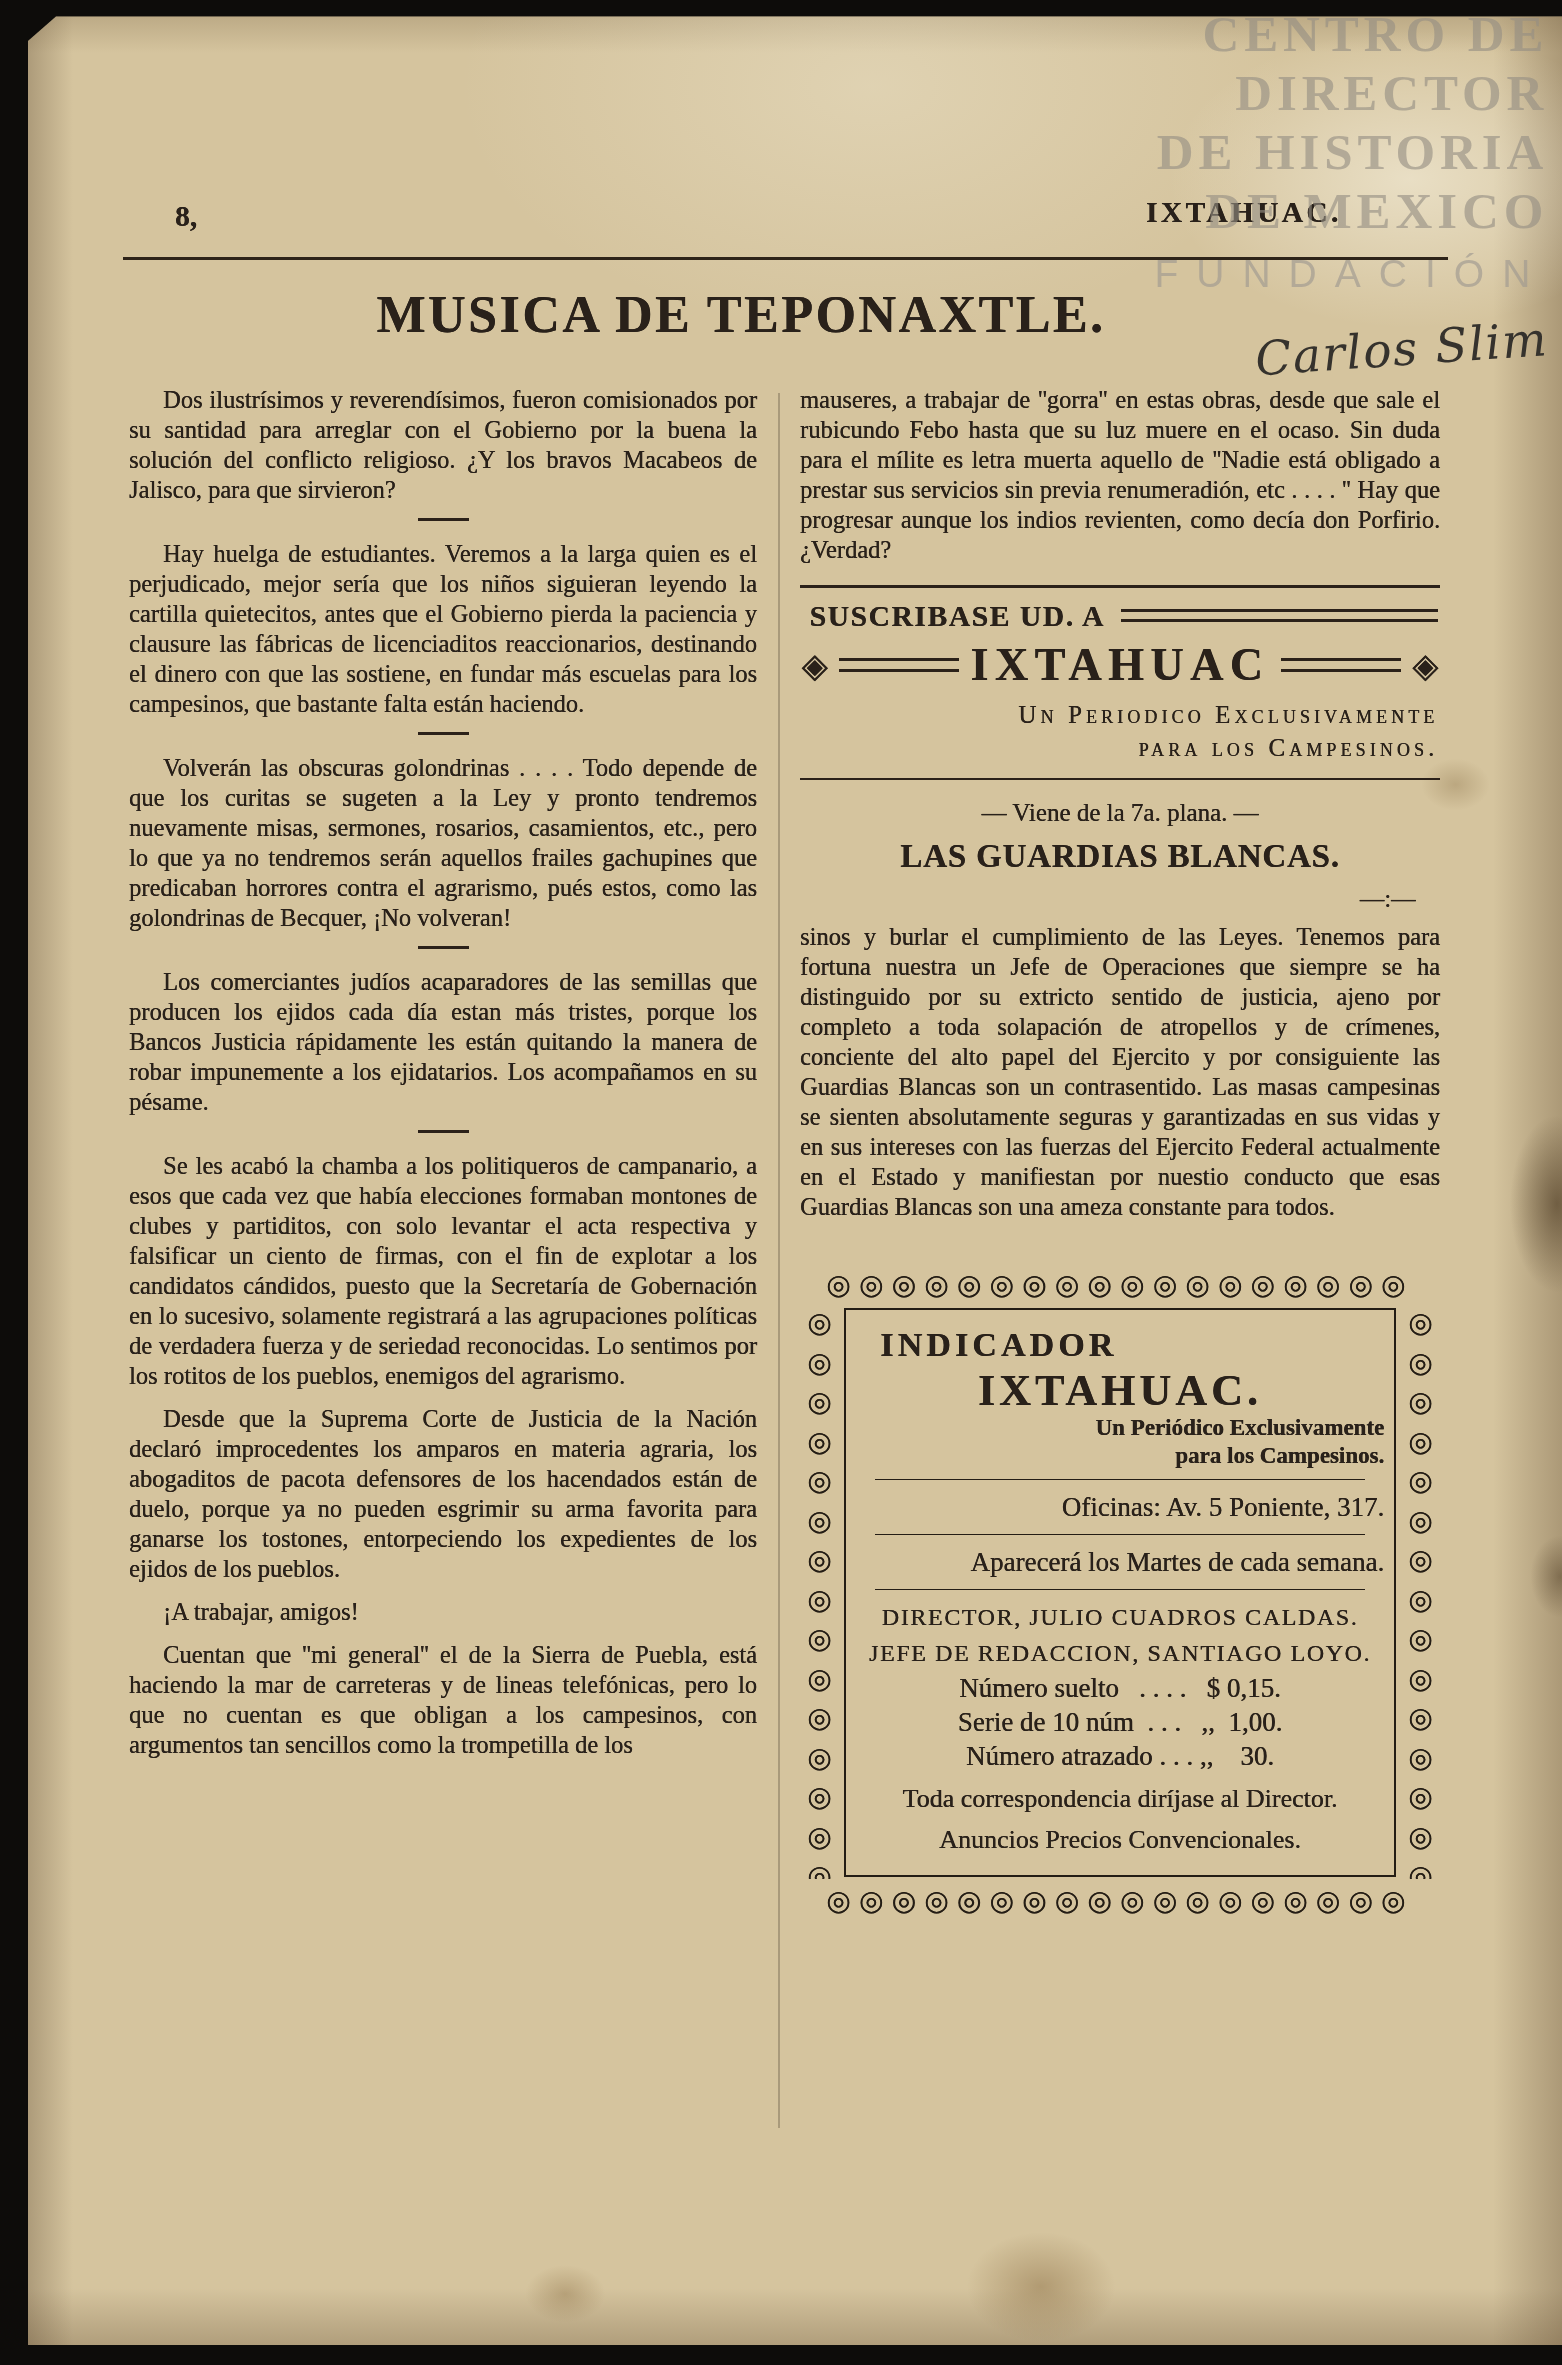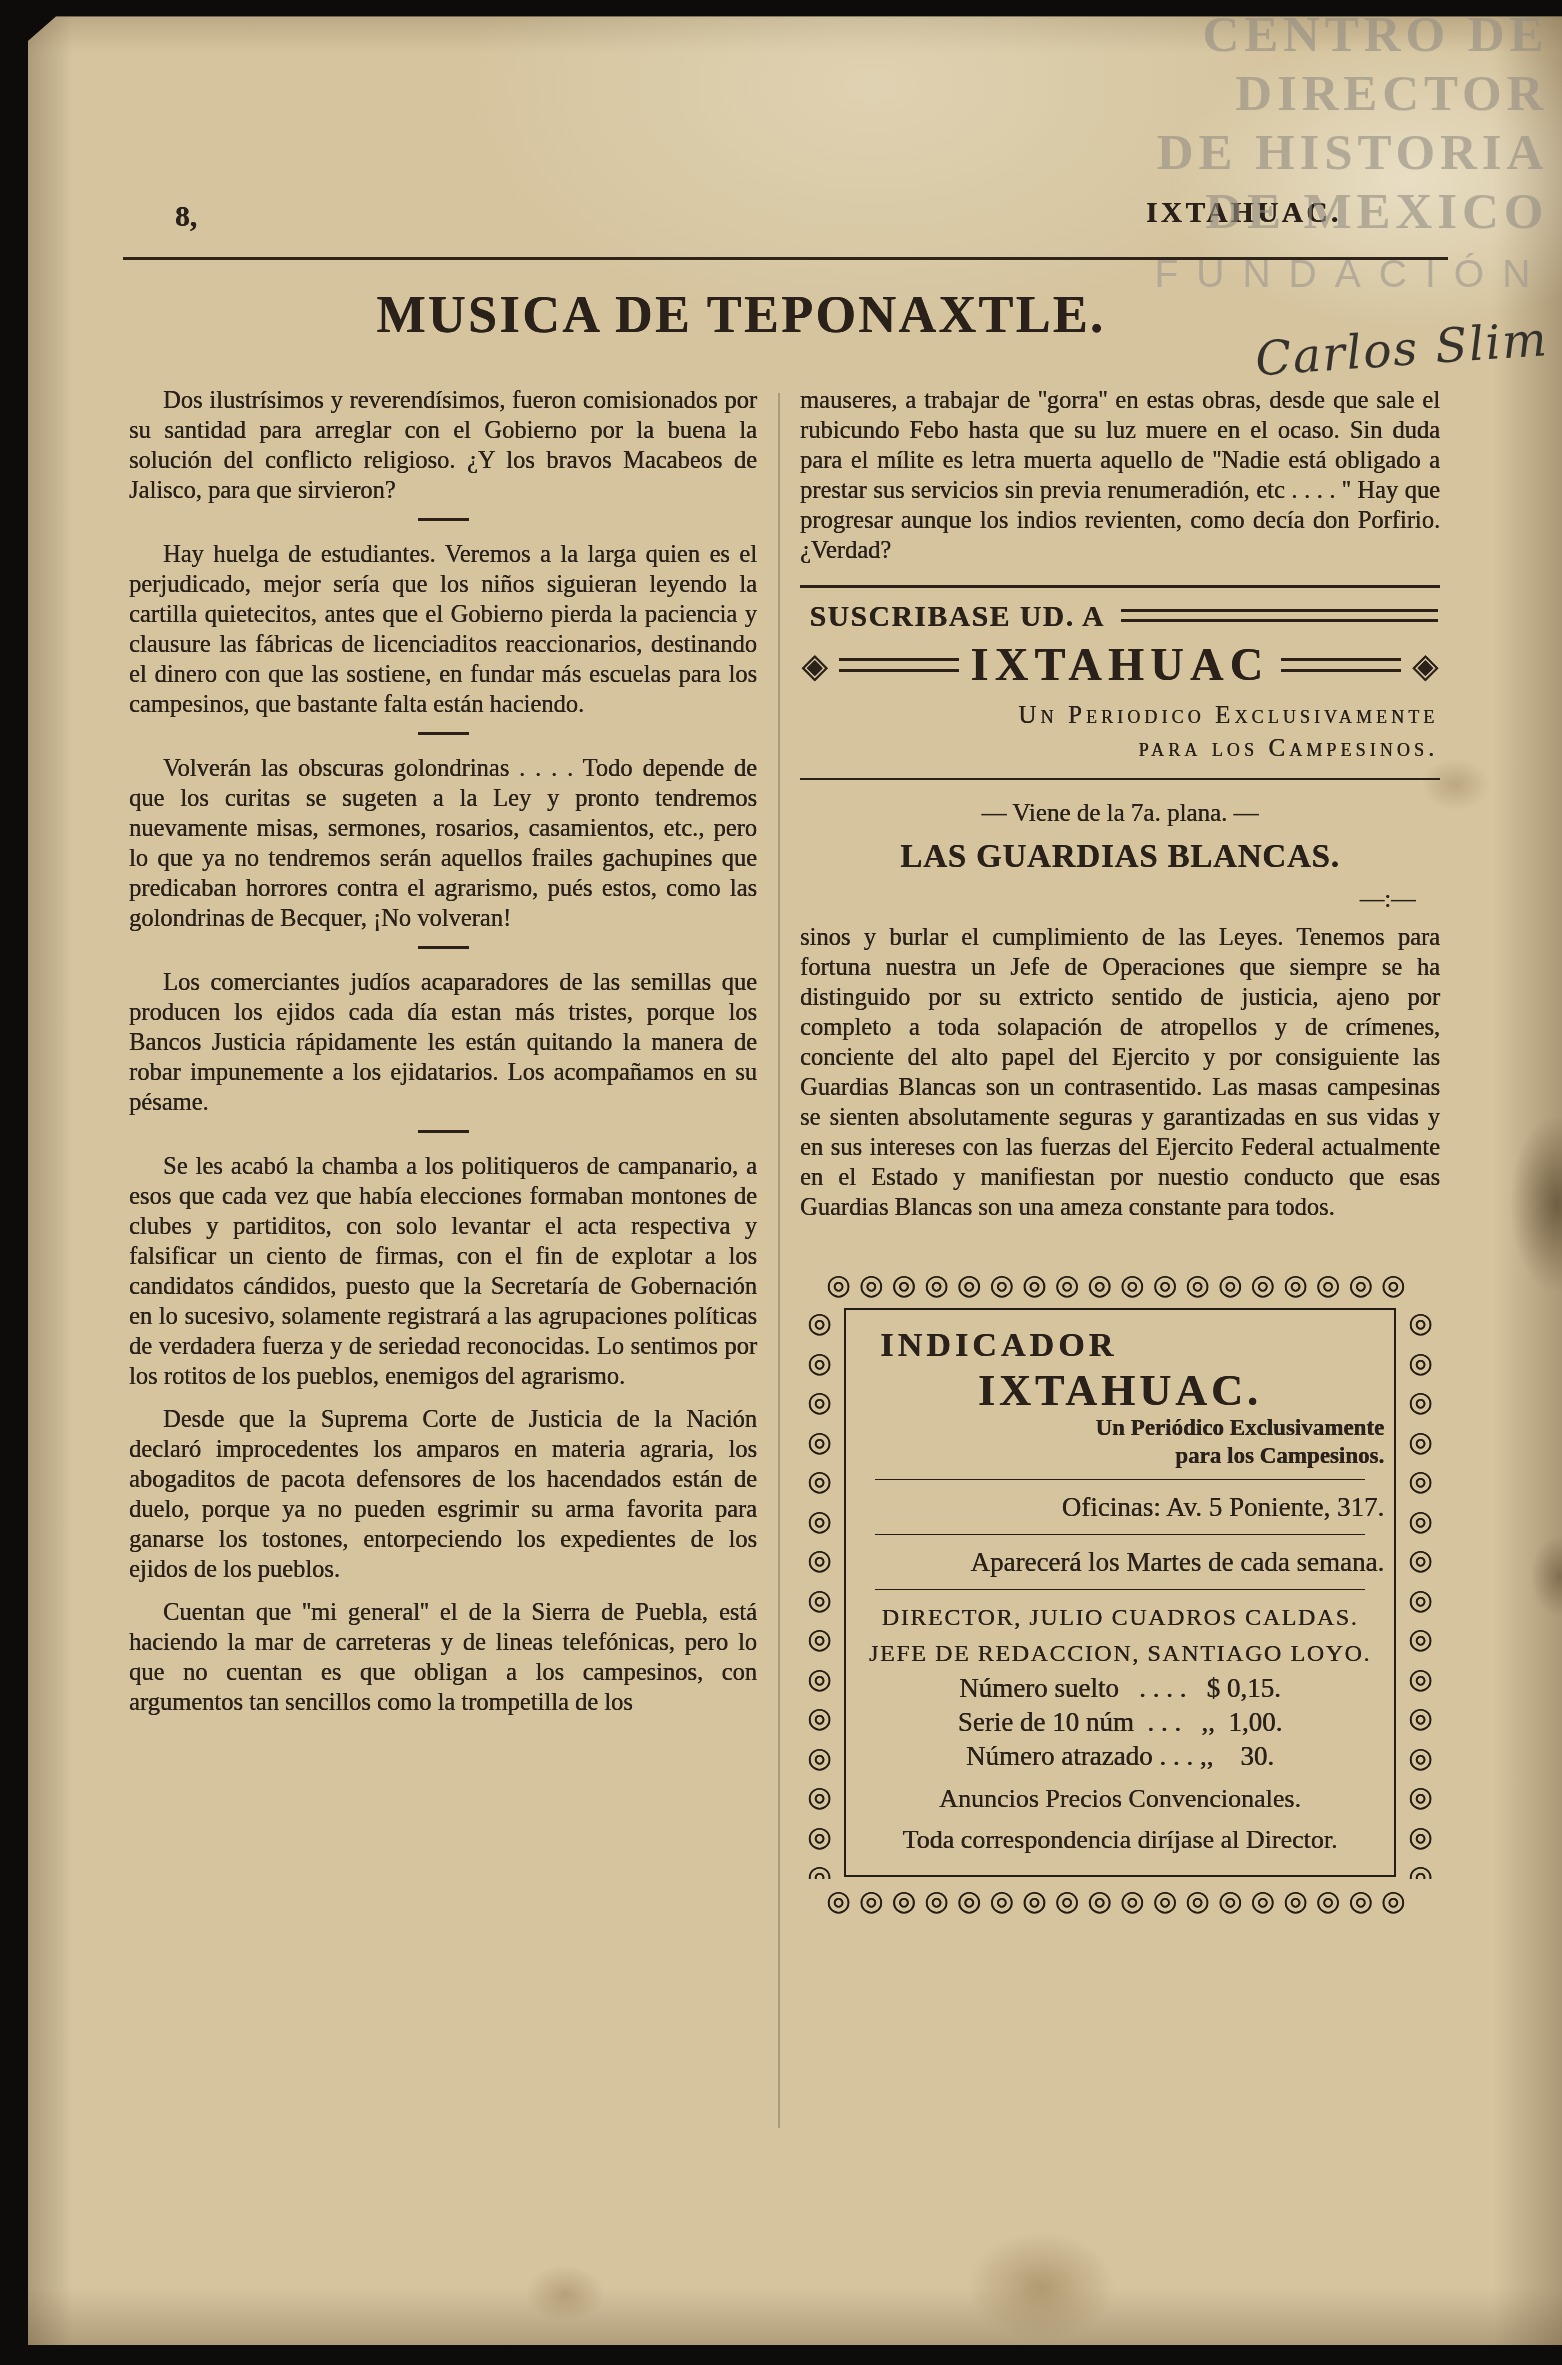--- a/index.html
+++ b/index.html
@@ -111,20 +111,21 @@
   <p>Dos ilustrísimos y reverendísimos, fueron comisionados por su santidad para arreglar con el Gobierno por la buena la solución del conflicto religioso. ¿Y los bravos Macabeos de Jalisco, para que sirvieron?</p>
   <div class="sep"></div>
   <p>Hay huelga de estudiantes. Veremos a la larga quien es el perjudicado, mejor sería que los niños siguieran leyendo la cartilla quietecitos, antes que el Gobierno pierda la paciencia y clausure las fábricas de licenciaditos reaccionarios, destinando el dinero con que las sostiene, en fundar más escuelas para los campesinos, que bastante falta están haciendo.</p>
   <div class="sep"></div>
   <p>Volverán las obscuras golondrinas  . . . . Todo depende de que los curitas se sugeten a la Ley y pronto tendremos nuevamente misas, sermones, rosarios, casamientos, etc., pero lo que ya no tendremos serán aquellos frailes gachupines que predicaban horrores contra el agrarismo, pués estos, como las golondrinas de Becquer, ¡No volveran!</p>
   <div class="sep"></div>
   <p>Los comerciantes judíos acaparadores de las semillas que producen los ejidos cada día estan más tristes, porque los Bancos Justicia rápidamente les están quitando la manera de robar impunemente a los ejidatarios. Los acompañamos en su pésame.</p>
   <div class="sep"></div>
   <p>Se les acabó la chamba a los politiqueros de campanario, a esos que cada vez que había elecciones formaban montones de clubes y partiditos, con solo levantar el acta respectiva y falsificar un ciento de firmas, con el fin de explotar a los candidatos cándidos, puesto que la Secretaría de Gobernación en lo sucesivo, solamente registrará a las agrupaciones políticas de verdadera fuerza y de seriedad reconocidas. Lo sentimos por los rotitos de los pueblos, enemigos del agrarismo.</p>
   <p>Desde que la Suprema Corte de Justicia de la Nación declaró improcedentes los amparos en materia agraria, los abogaditos de pacota defensores de los hacendados están de duelo, porque ya no pueden esgrimir su arma favorita para ganarse los tostones, entorpeciendo los expedientes de los ejidos de los pueblos.</p>
+  <p>¡A trabajar, amigos!</p>
   <p>Cuentan que ''mi general'' el de la Sierra de Puebla, está haciendo la mar de carreteras y de lineas telefónicas, pero lo que no cuentan es que obligan a los campesinos, con argumentos tan sencillos como la trompetilla de los</p>
 </div>
 
 <div id="col-right" class="ink">
   <p class="no-indent">mauseres, a trabajar de ''gorra'' en estas obras, desde que sale el rubicundo Febo hasta que su luz muere en el ocaso. Sin duda para el mílite es letra muerta aquello de ''Nadie está obligado a prestar sus servicios sin previa renumeradión, etc . . . . ''  Hay que progresar aunque los indios revienten, como decía don Porfirio. ¿Verdad?</p>
 
   <div class="sub-box">
     <div class="sub-row1">
       <span class="sub-label">SUSCRIBASE UD. A</span>
       <span class="dbl"></span>
@@ -158,18 +159,18 @@
       <div class="ind-rule"></div>
       <div class="ind-line">Oficinas: Av. 5 Poniente, 317.</div>
       <div class="ind-rule"></div>
       <div class="ind-line">Aparecerá los Martes de cada semana.</div>
       <div class="ind-rule"></div>
       <div class="ind-caps">DIRECTOR,  JULIO CUADROS CALDAS.</div>
       <div class="ind-caps">JEFE DE REDACCION,  SANTIAGO LOYO.</div>
       <div class="ind-price">Número suelto   . . . .   $ 0,15.</div>
       <div class="ind-price">Serie de 10 núm  . . .   ,,  1,00.</div>
       <div class="ind-price">Número atrazado . . . ,,    30.</div>
+      <div class="ind-center">Toda correspondencia diríjase al Director.</div>
       <div class="ind-center">Anuncios Precios Convencionales.</div>
-      <div class="ind-center">Toda correspondencia diríjase al Director.</div>
     </div>
   </div>
 </div>
 
 
 </body></html>

